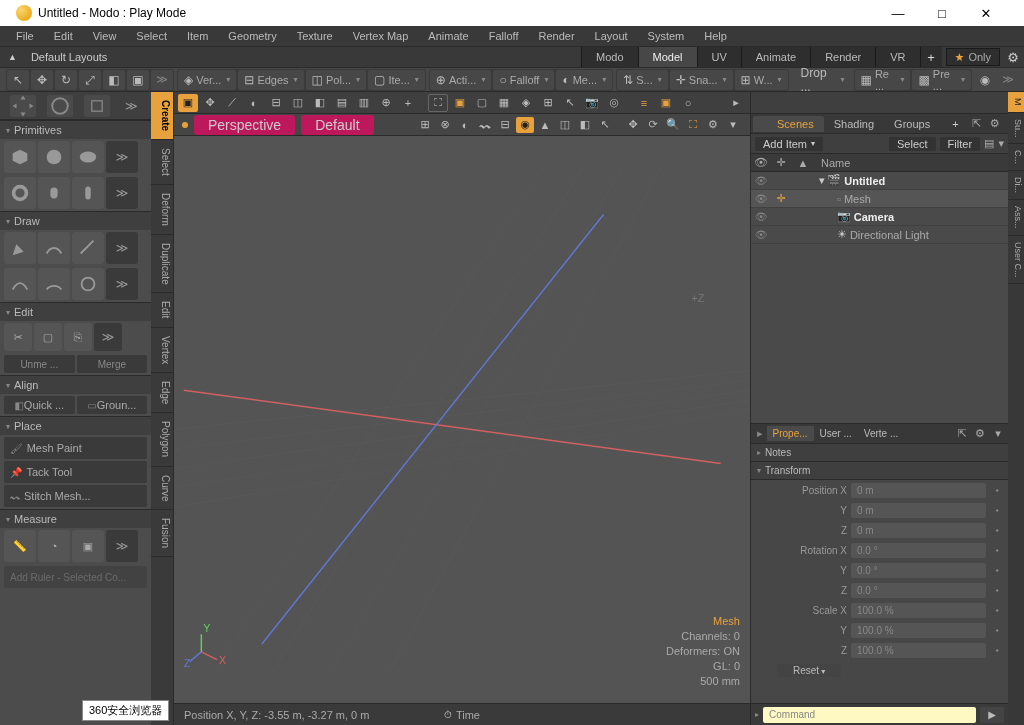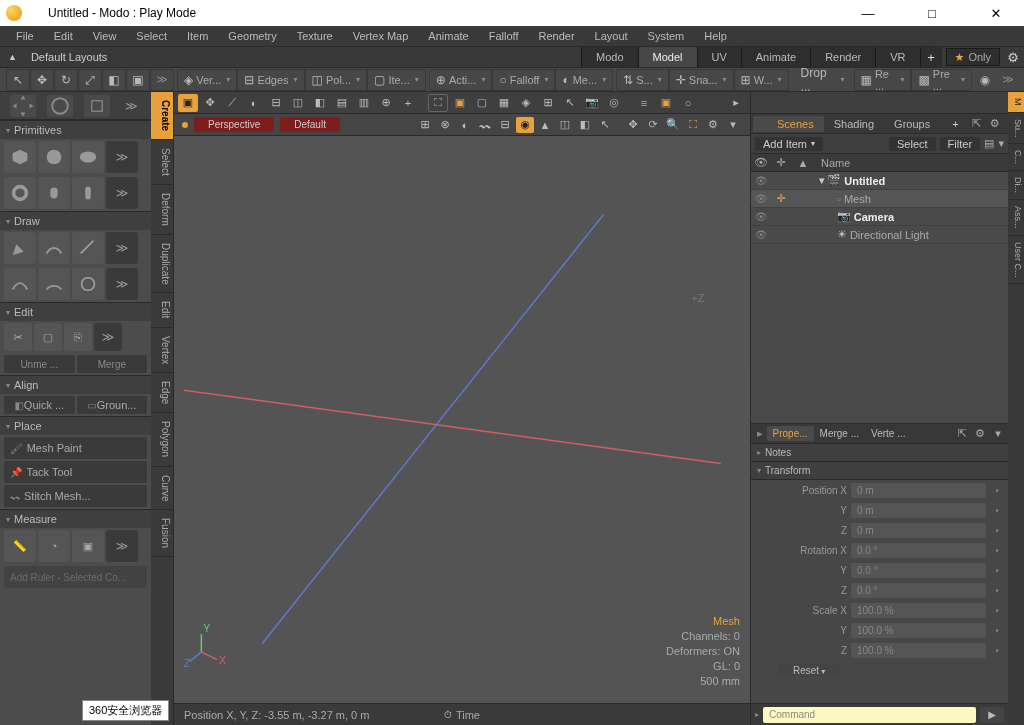--- a/index.html
+++ b/index.html
@@ -1,17 +1,17 @@
 <!DOCTYPE html>
 <html><head>
 <meta charset="utf-8">
 <style>
 * { margin:0; padding:0; box-sizing:border-box; font-family:"Segoe UI",Arial,sans-serif; font-size:11px; color:#aaa; user-select:none; }
 body { background:#4c4c4c; width:1024px; height:725px; overflow:hidden; position:relative; }
-.titlebar { height:26px; background:#fff; display:flex; align-items:center; padding:0 6px;gap:20px; }
+.titlebar { height:26px; background:#fff; display:flex; align-items:center; padding:0 16px; }
 .titlebar .ico { width:16px; height:16px; border-radius:50%; background:radial-gradient(circle at 30% 30%,#f9d66d,#e59b00); margin-right:6px; }
 .titlebar .t { color:#000; font-size:12px; flex:1; }
 .titlebar .wbtn { width:44px; height:26px; display:flex; align-items:center; justify-content:center; color:#000; font-size:13px; font-family:Arial; }
 .menubar { height:20px; background:#393939; display:flex; align-items:center; padding:0 6px; gap:0; }
 .menubar span { padding:2px 10px; color:#bbb; }
 .layoutbar { height:22px; background:#393939; border-top:1px solid #2a2a2a; border-bottom:1px solid #2a2a2a; display:flex; align-items:center; }
 .layoutbar .tri { color:#ccc; padding:0 8px; font-size:9px; }
 .layoutbar .lab { color:#ccc; padding:0 6px; }
 .layoutbar .tabs { margin-left:auto; display:flex; height:100%; }
 .layoutbar .tab { padding:0 14px; display:flex; align-items:center; background:#2e2e2e; border-left:1px solid #1a1a1a; color:#bbb; }
@@ -47,21 +47,21 @@
 .lbtn { height:22px; background:#3a3a3a; border-radius:2px; display:flex; align-items:center; padding:0 6px; gap:4px; color:#888; font-size:10px; margin:2px 4px; }
 .center { flex:1; display:flex; flex-direction:column; background:#474747; position:relative; }
 .ctop { height:22px; background:#3f3f3f; border-bottom:1px solid #2a2a2a; display:flex; align-items:center; padding:0 4px; gap:2px; }
 .ctop .ibtn { width:20px; height:18px; display:flex; align-items:center; justify-content:center; color:#bbb; font-size:11px; border-radius:2px; }
 .ctop .ibtn.active { background:#e8a23d; color:#222; }
 .ctop .ibtn.box { border:1px solid #666; }
 .ctop .sep { width:6px; }
 .ctop .ibtn.orange { color:#e8a23d; }
 .vpbar { height:22px; background:#454545; display:flex; align-items:center; padding:0 8px; gap:6px; border-bottom:1px solid #2a2a2a; }
 .vpbar .dot { width:6px; height:6px; border-radius:50%; background:#e8a23d; }
-.vpbar .dd { padding:2px 14px; background:#7f1d1d; border-radius:3px; color:#ccc; font-size:10px; }
+.vpbar .dd { padding:2px 14px; background:#be185d; border-radius:3px; color:#ccc; font-size:14px; }
 .vpbar .ricons { margin-left:auto; display:flex; gap:2px; }
 .vpbar .ri { width:18px; height:16px; display:flex; align-items:center; justify-content:center; font-size:11px; color:#bbb; }
 .vpbar .ri.on { background:#e8a23d; border-radius:2px; color:#222; }
 .viewport { flex:1; background:#545454; position:relative; overflow:hidden; }
 .viewport svg { position:absolute; top:0; left:0; width:100%; height:100%; }
 .vinfo { position:absolute; right:10px; bottom:14px; text-align:right; color:#ccc; font-size:11px; line-height:15px; }
 .vinfo .meshname { color:#e8a23d; }
 .statusbar { height:22px; background:#3a3a3a; border-top:1px solid #2a2a2a; display:flex; align-items:center; padding:0 10px; color:#bbb; font-size:11px; }
 .rightcol { width:258px; background:#474747; border-left:1px solid #2a2a2a; display:flex; flex-direction:column; }
 .ctop2 { height:22px; background:#3f3f3f; border-bottom:1px solid #2a2a2a; }
@@ -497,21 +497,21 @@
           <div class="c2"></div>
           <div class="c3"></div>
         <div class="c4" style="padding-left:22px">☀ <span>Directional Light</span></div>
       </div>
     </div>
 
     <div class="proparea">
       <div class="ptabs">
         <span style="color:#888;padding:0 4px">▸</span>
         <div class="ptab active">Prope...</div>
-        <div class="ptab">Merge ...</div>
+        <div class="ptab">User ...</div>
         <div class="ptab">Verte ...</div>
         <div class="rtabicons" style="margin-left:auto">
           <span>⇱</span>
           <span>⚙</span>
           <span>▾</span>
         </div>
       </div>
       <div class="psect">Notes</div>
       <div class="psect open">Transform</div>
       <div class="prow">

